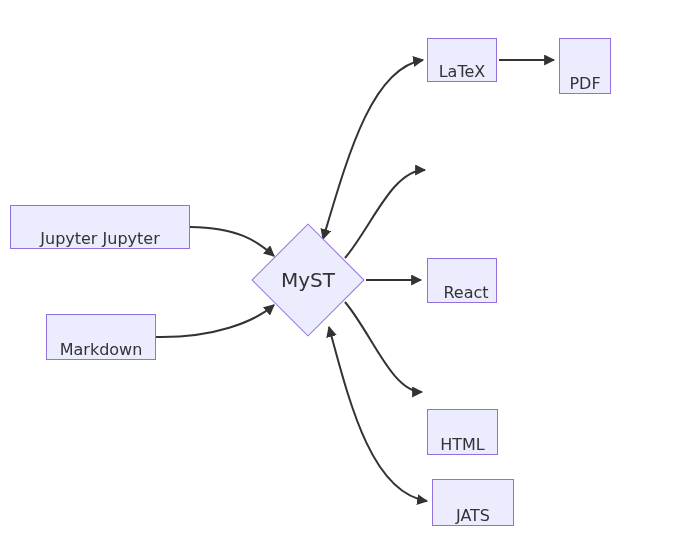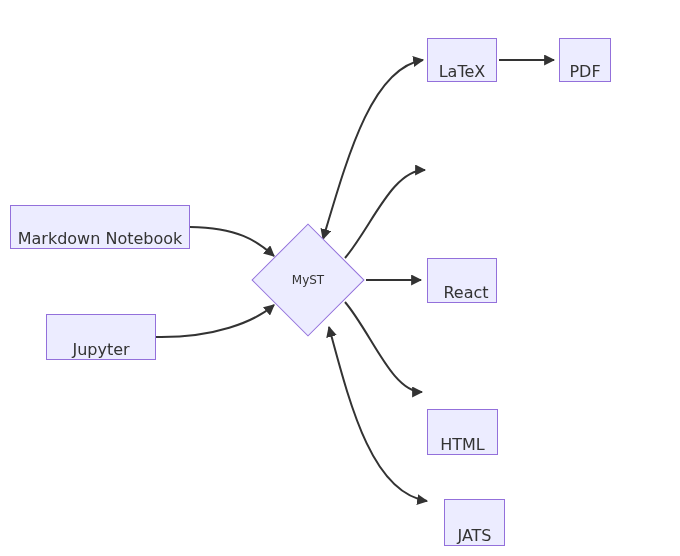--- a/index.html
+++ b/index.html
@@ -58,32 +58,32 @@
   .diamond-label {
     position: absolute;
     left: 0;
     top: 0;
     width: 80px;
     height: 80px;
     display: flex;
     align-items: center;
     justify-content: center;
     color: #333333;
-    font-size: 12px;
+    font-size: 20px;
     z-index: 2;
   }
   
   .n-jupyter  { left: 10px;  top: 205px; width: 180px; height: 44px; }
   .n-markdown { left: 46px;  top: 314px; width: 110px; height: 46px; }
   .n-latex    { left: 427px; top: 38px;  width: 70px;  height: 44px; }
-  .n-pdf      { left: 559px; top: 38px;  width: 52px;  height: 44px; }
+  .n-pdf      { left: 559px; top: 38px;  width: 52px;  height: 56px; }
   .n-word     { left: 430px; top: 148px; width: 65px;  height: 44px; }
   .n-react    { left: 427px; top: 258px; width: 70px;  height: 45px; padding-left: 8px; }
   .n-html     { left: 427px; top: 369px; width: 71px;  height: 46px; margin-top: 40px; }
-  .n-jats     { left: 444px; top: 479px; width: 61px;  height: 47px; margin-top: 20px; }
+  .n-jats     { left: 432px; top: 479px; width: 82px;  height: 47px; }
 </style>
 </head>
 <body>
 
 <div class="canvas">
 
   <svg class="edges" width="680" height="556" viewBox="0 0 680 556" fill="none" xmlns="http://www.w3.org/2000/svg">
     <defs>
       <marker id="arrow" viewBox="0 0 10 10" refX="9" refY="5" markerWidth="11" markerHeight="11" markerUnits="userSpaceOnUse" orient="auto-start-reverse">
         <path d="M 0 0 L 10 5 L 0 10 z" fill="#333333"></path>
@@ -101,25 +101,25 @@
     <path d="M 345 258 C 372 226, 392 170, 425 170" stroke="#333333" stroke-width="2" marker-end="url(#arrow)"></path>
 
     <path d="M 366 280 L 421 280" stroke="#333333" stroke-width="2" marker-end="url(#arrow)"></path>
 
     <path d="M 345 302 C 372 334, 392 392, 422 392" stroke="#333333" stroke-width="2" marker-end="url(#arrow)"></path>
 
     <path d="M 329 327 C 350 405, 372 493, 427 501" stroke="#333333" stroke-width="2" marker-start="url(#arrow)" marker-end="url(#arrow)"></path>
   </svg>
 
   <div class="node n-jupyter">
-    <span>Markdown Notebook</span>
+    <span>Jupyter Jupyter</span>
   </div>
 
   <div class="node n-markdown">
-    <span>Jupyter</span>
+    <span>Markdown</span>
   </div>
 
   <div class="diamond-wrap">
     <div class="diamond-shape"></div>
     <div class="diamond-label">MyST</div>
   </div>
 
   <div class="node n-latex">
     <span>LaTeX</span>
   </div>

